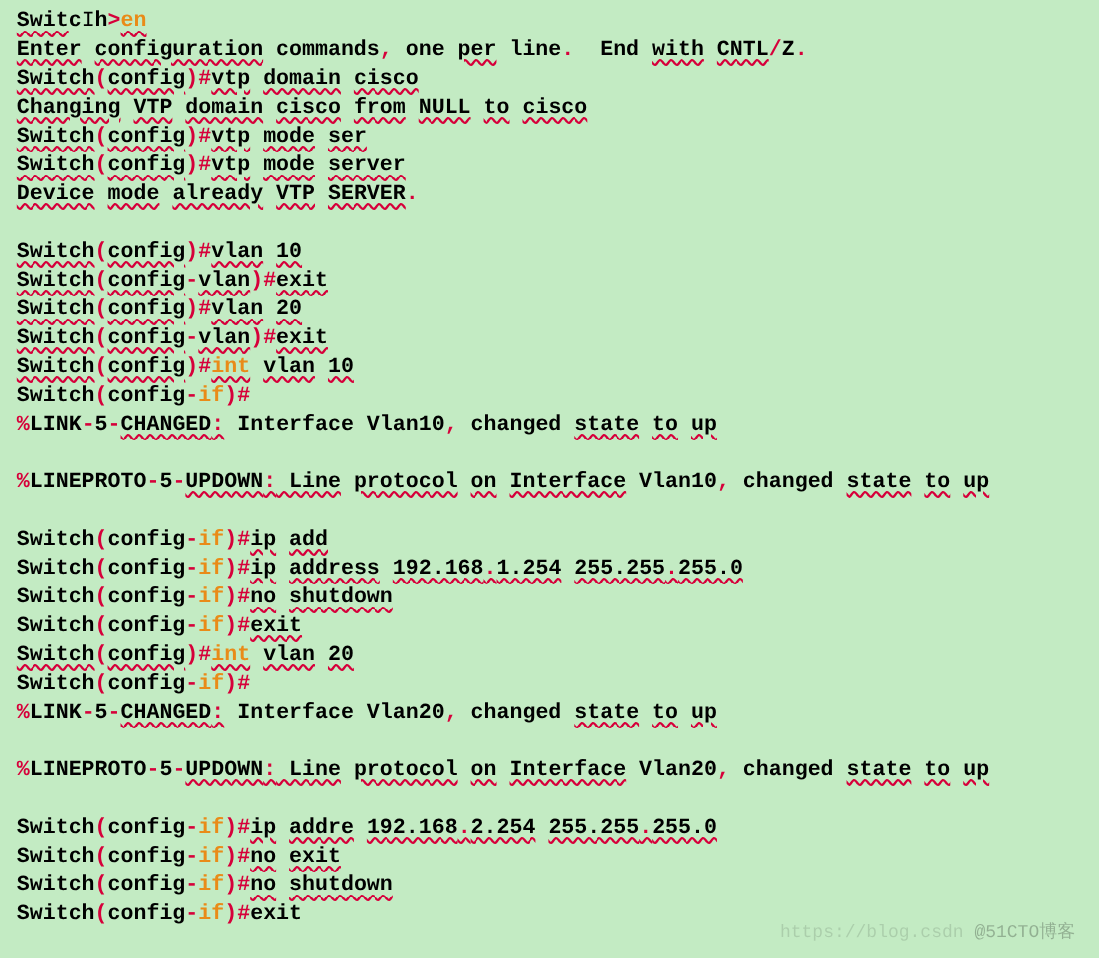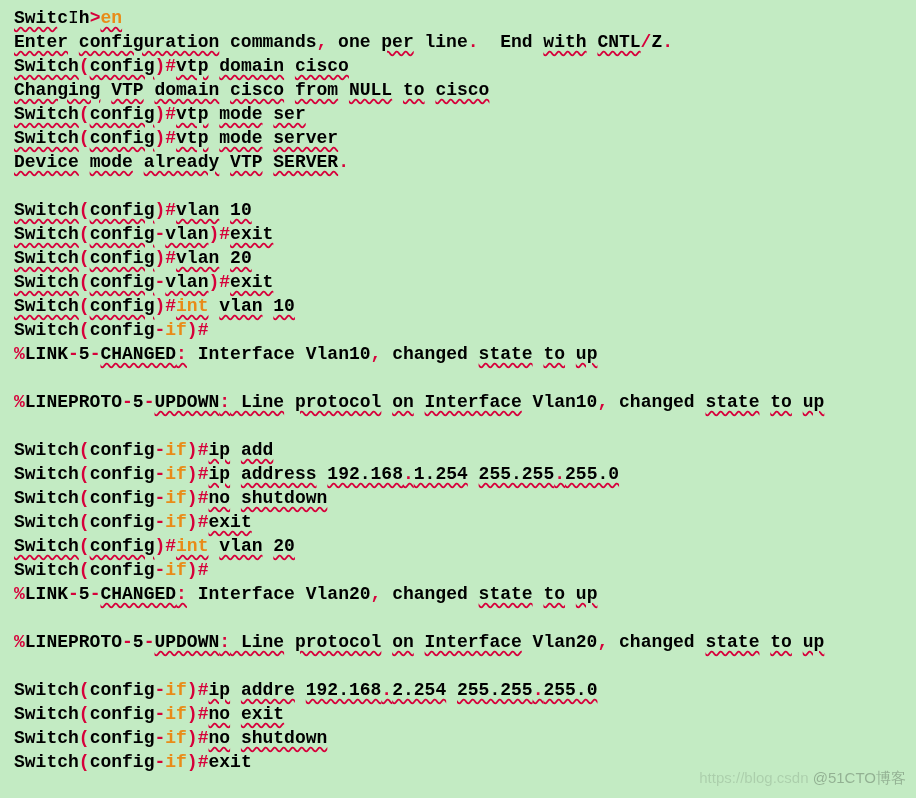--- a/index.html
+++ b/index.html
@@ -20,26 +20,26 @@
   .t-red{color:#d6003a}
   .t-blue{color:#000000}
   .ul{
     text-decoration:underline;
     text-decoration-color:#d6003a;
     text-decoration-style:wavy;
     text-underline-offset:3px;
   }
   .wm{
     position:absolute;
-    right:10px;
+    right:20px;
     bottom:8px;
     font-weight:normal;
     font-size:15px;
     color:rgba(0,0,0,0.25);
-    font-family:Liberation Sans, sans-serif;
+    font-family:Liberation Mono, monospace;
   }
   .wm-faint{color:rgba(0,0,0,0.12)}
   .cursor{font-weight:normal}
 </style>
 </head>
 <body>
 
 <div id="terminal">
     <div class="line"><span class="ul">Swit</span><span>c</span><span class="cursor">I</span><span>h</span><span class="t-red">&gt;</span><span class="ul t-orange">en</span></div>
     <div class="line"><span class="ul">Enter</span><span> </span><span class="ul">configuration</span><span> commands</span><span class="t-red">,</span><span> one </span><span class="ul">per</span><span> line</span><span class="t-red">.</span><span>  End </span><span class="ul">with</span><span> </span><span class="ul">CNTL</span><span class="t-red">/</span><span>Z</span><span class="t-red">.</span></div>

